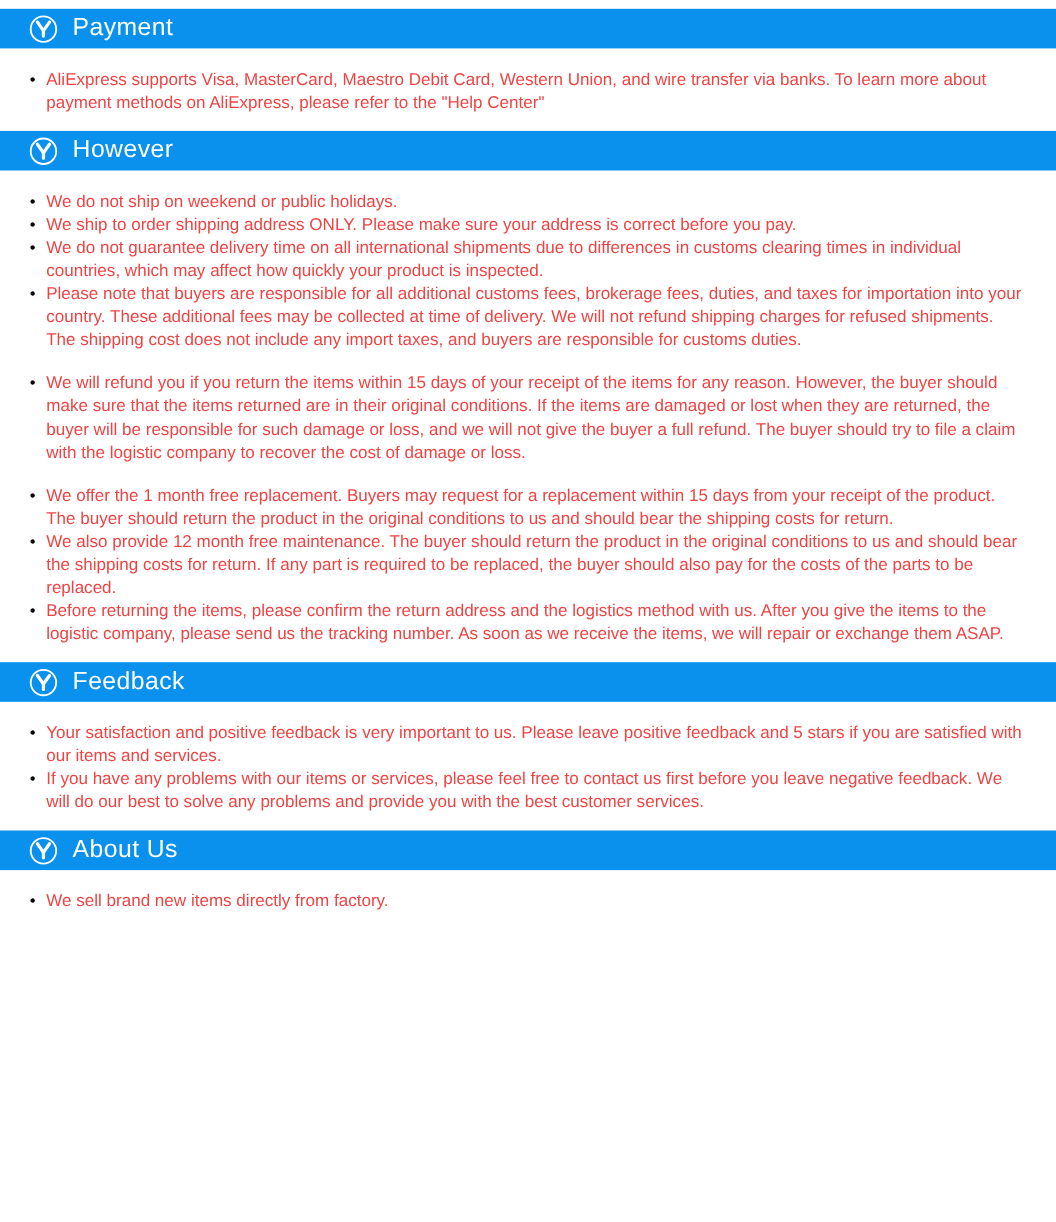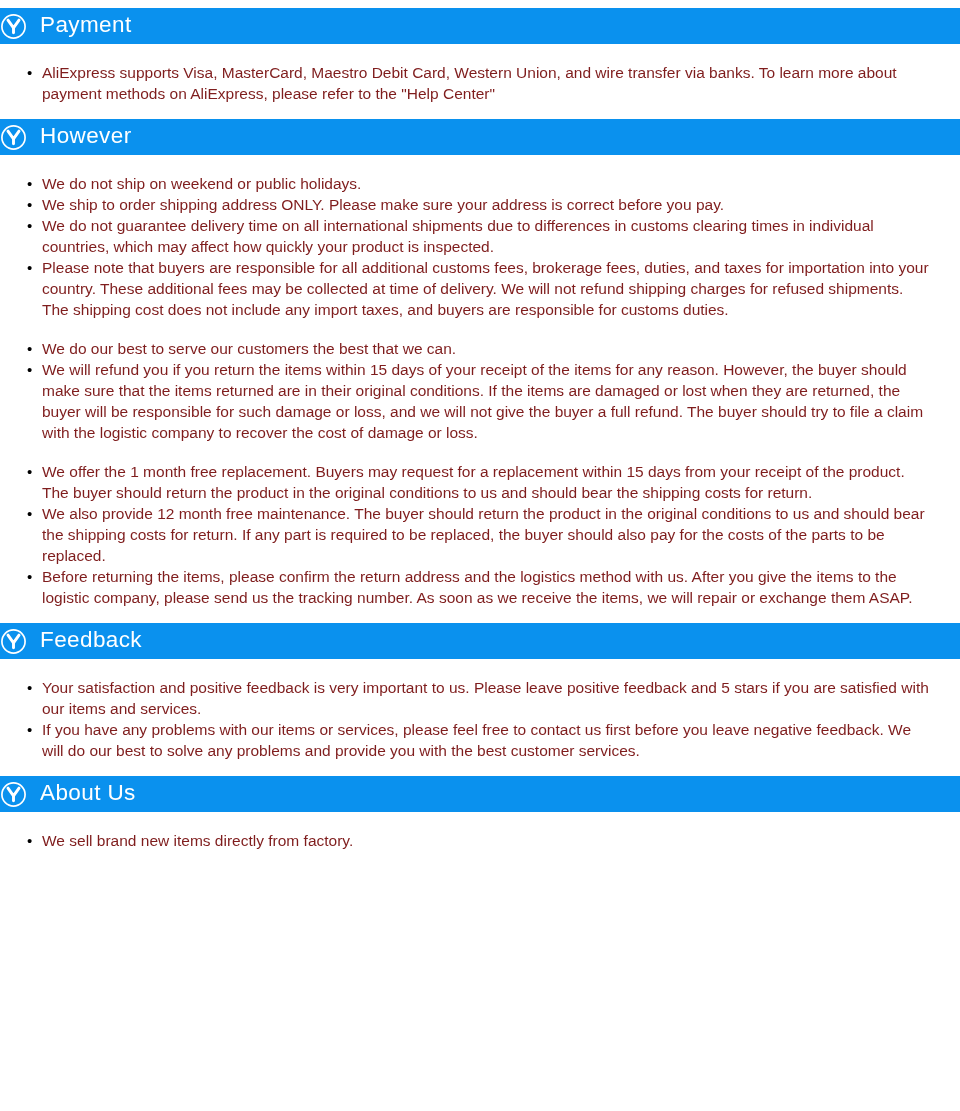--- a/index.html
+++ b/index.html
@@ -14,20 +14,21 @@
     padding-top: 8px;
     background: #ffffff;
   }
   .section { width: 100%; }
   .section-header {
     width: 100%;
     height: 36px;
     background: #0a91ee;
     display: flex;
     align-items: center;
+    padding-left: 26px;
     gap: 13px;
   }
   .badge-icon {
     width: 27px;
     height: 27px;
     flex: 0 0 auto;
     display: block;
   }
   .section-title {
     color: #ffffff;
@@ -39,21 +40,21 @@
   }
   .bullets {
     list-style: none;
     margin: 18px 0 15px 0;
     padding: 0 28px 0 42px;
   }
   .bullets li {
     position: relative;
     font-size: 15.5px;
     line-height: 21px;
-    color: #7f1d1d;
+    color: #ef4444;
   }
   .bullets li::before {
     content: "\2022";
     position: absolute;
     left: -15px;
     top: 0;
     font-size: 15px;
     color: #000000;
   }
 </style>
@@ -88,21 +89,20 @@
     <ul class="bullets">
       <li>We do not ship on weekend or public holidays.</li>
       <li>We ship to order shipping address ONLY. Please make sure your address is correct before you pay.</li>
       <li>We do not guarantee delivery time on all international shipments due to differences in customs clearing times in individual countries, which may affect how quickly your product is inspected.</li>
       <li>Please note that buyers are responsible for all additional customs fees, brokerage fees, duties, and taxes for importation into your country. These additional fees may be collected at time of delivery. We will not refund shipping charges for refused shipments. The shipping cost does not include any import taxes, and buyers are responsible for customs duties.</li>
     </ul>
   </section>
 
   <section class="section">
     <ul class="bullets">
-      <li>We do our best to serve our customers the best that we can.</li>
       <li>We will refund you if you return the items within 15 days of your receipt of the items for any reason. However, the buyer should make sure that the items returned are in their original conditions.  If the items are damaged or lost when they are returned, the buyer will be responsible for such damage or loss, and we will not give the buyer a full refund.  The buyer should try to file a claim with the logistic company to recover the cost of damage or loss.</li>
     </ul>
   </section>
 
   <section class="section">
     <ul class="bullets">
       <li>We offer the 1 month free replacement.  Buyers may request for a replacement within 15 days from your receipt of the product. The buyer should return the product in the original conditions to us and should bear the shipping costs for return.</li>
       <li>We also provide 12 month free maintenance.  The buyer should return the product in the original conditions to us and should bear the shipping costs for return.  If any part is required to be replaced, the buyer should also pay for the costs of the parts to be replaced.</li>
       <li>Before returning the items, please confirm the return address and the logistics method with us. After you give the items to the logistic company, please send us the tracking number.  As soon as we receive the items, we will repair or exchange them ASAP.</li>
     </ul>

